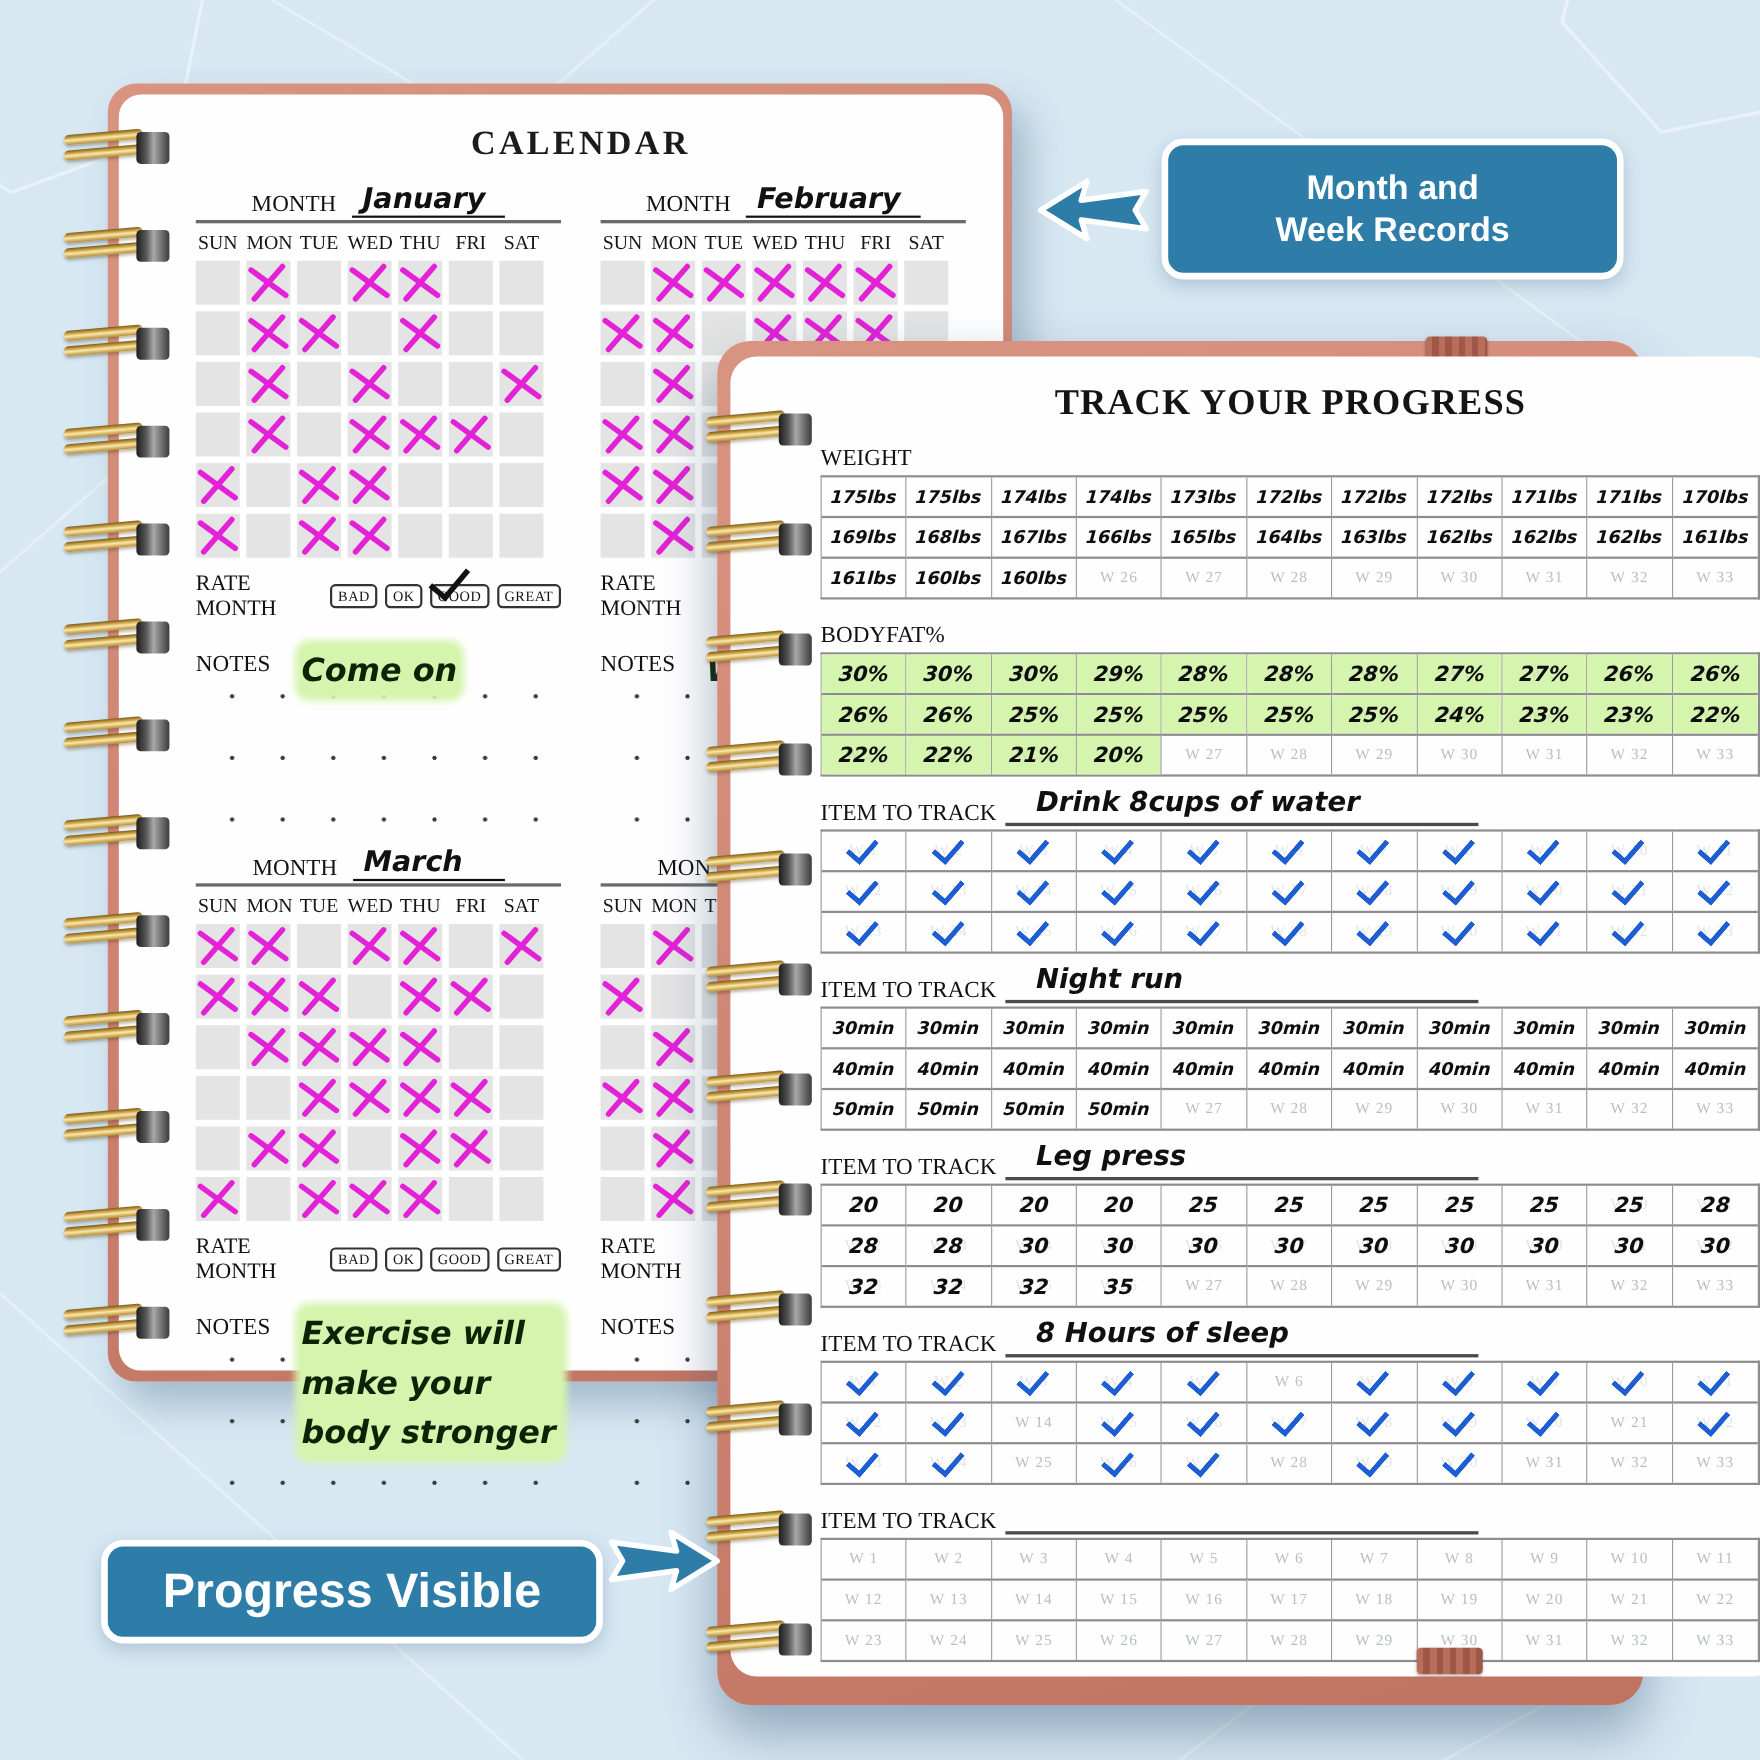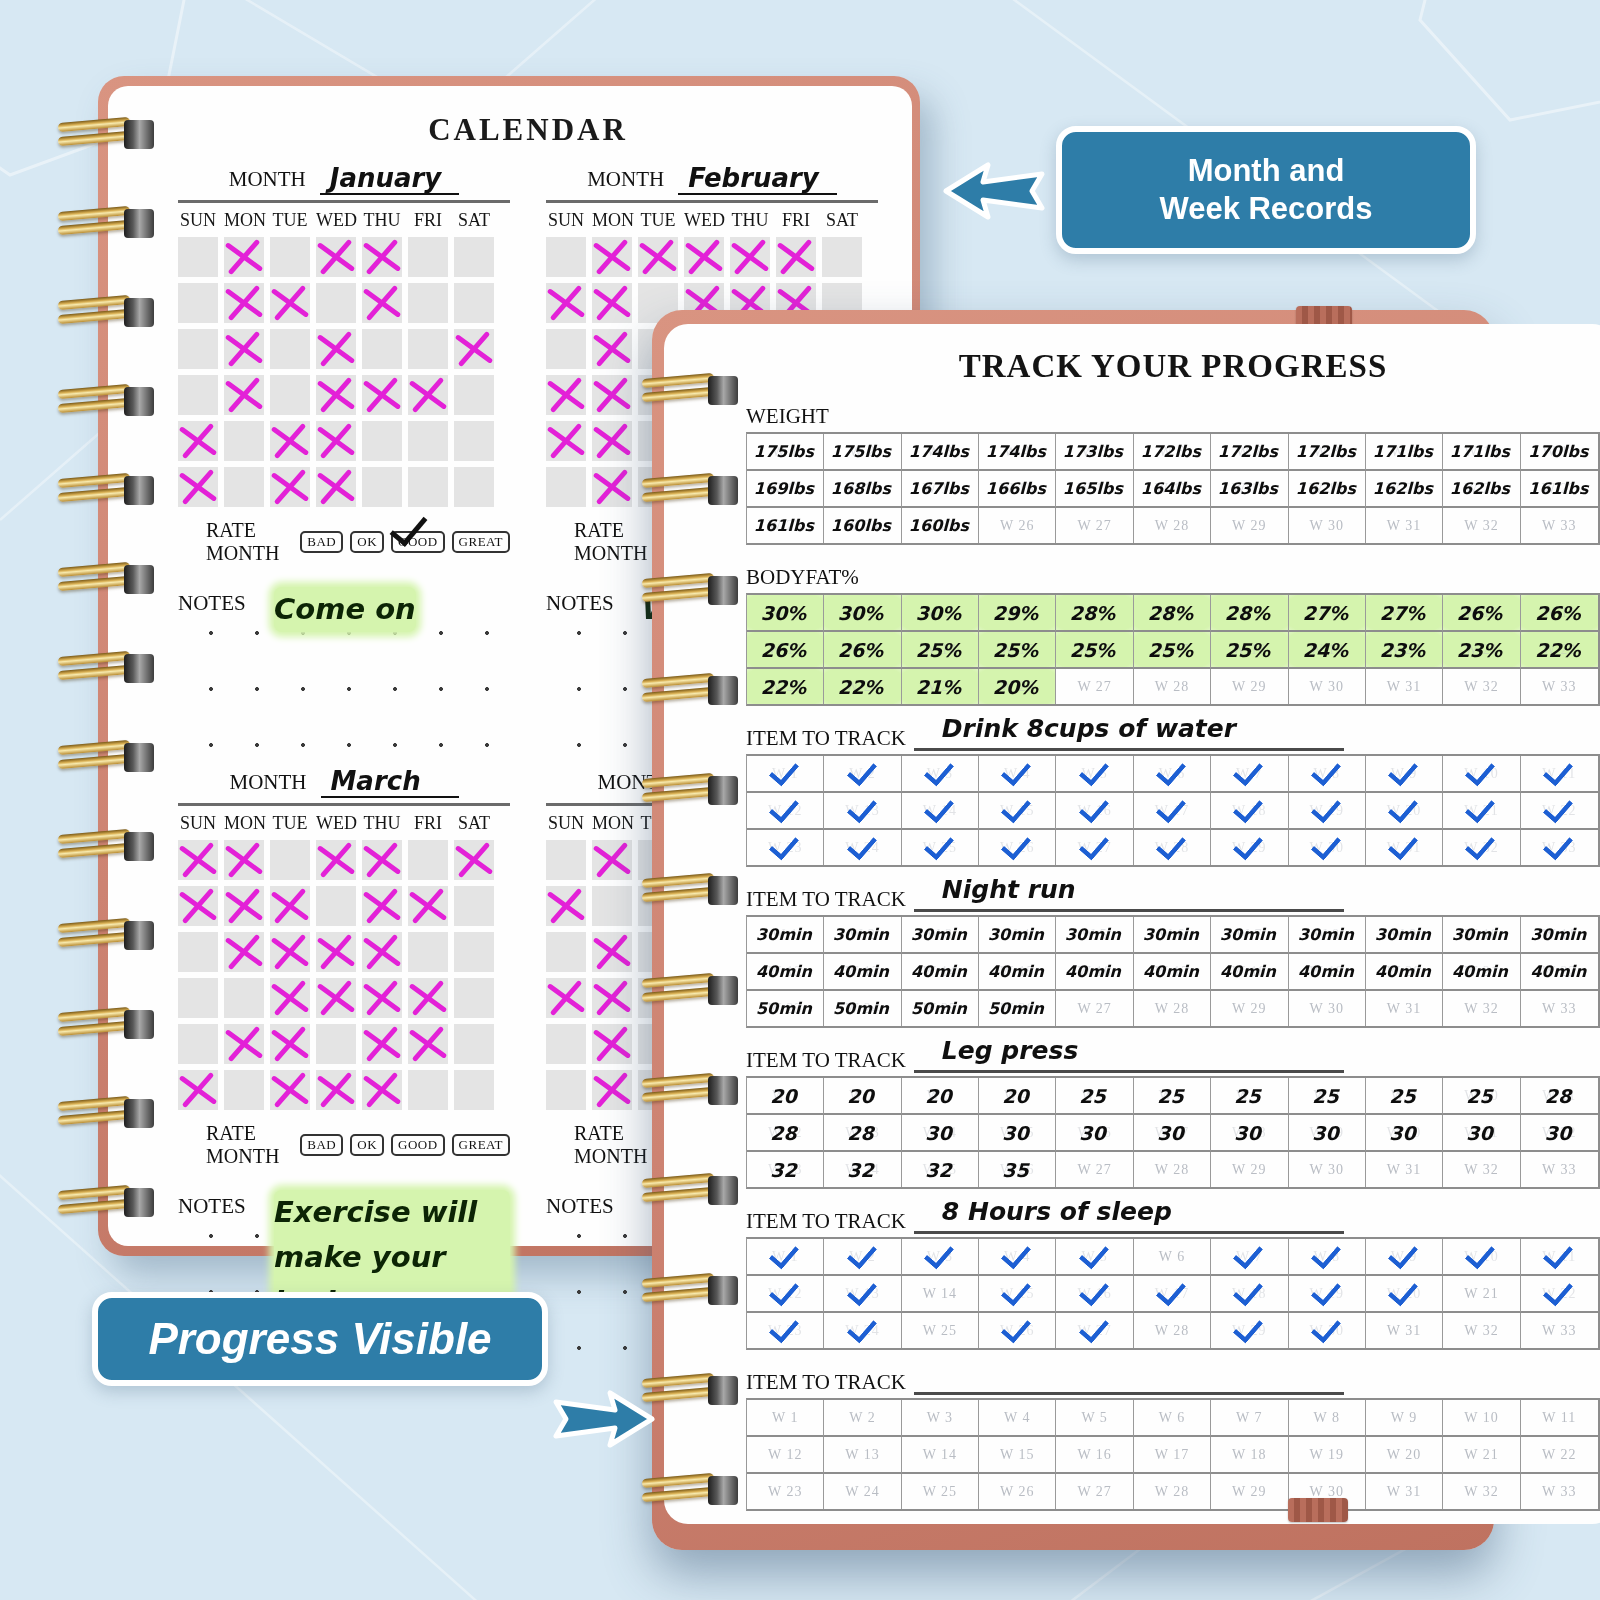--- a/index.html
+++ b/index.html
@@ -21,31 +21,31 @@
   .coil{position:absolute;width:96px;height:36px;}
   .wire{position:absolute;left:0;width:72px;height:9px;border-radius:5px;transform:rotate(-5deg);
         background:linear-gradient(180deg,#7a5a18,#d9b054 35%,#f7e9ad 55%,#b98b30);box-shadow:0 2px 3px rgba(60,40,0,.35);}
   .wire.w2{top:16px;} .wire.w1{top:2px;}
   .slot{position:absolute;right:0;top:2px;width:30px;height:29px;border-radius:4px;
         background:linear-gradient(90deg,#1e1e1e,#585858 30%,#a8a8a8 52%,#3c3c3c);}
 
   
   .c-title{margin:26px 34px 12px 70px;text-align:center;font-weight:bold;font-size:31px;letter-spacing:3px;color:#1b1b1b;}
   .months{display:grid;grid-template-columns:332px 332px;column-gap:36px;row-gap:14px;padding-left:70px;}
-  .m-head{display:flex;justify-content:center;align-items:center;gap:14px;height:38px;font-size:21px;color:#111;}
+  .m-head{display:flex;justify-content:center;align-items:flex-end;gap:14px;height:38px;font-size:21px;color:#111;}
   .m-name{font-size:26px;border-bottom:2px solid #111;padding:0 18px 0 10px;min-width:110px;min-height:30px;}
   .m-rule{border-top:3px solid #6b6b6b;margin-top:2px;}
   .m-days{display:grid;grid-template-columns:repeat(7,40px);gap:6px;margin-top:7px;text-align:center;font-size:18px;color:#151515;}
   .m-grid{display:grid;grid-template-columns:repeat(7,40px);grid-auto-rows:40px;gap:6px;margin-top:6px;}
   .m-cell{background:#e4e4e4;position:relative;}
   .xmark{position:absolute;left:50%;top:50%;width:0;height:0;}
   .xmark::before,.xmark::after{content:"";position:absolute;width:44px;height:5px;border-radius:3px;background:var(--c-mark,#e321d7);}
   .xmark::before{transform:translate(-50%,-50%) rotate(36deg);}
   .xmark::after{transform:translate(-50%,-50%) rotate(-49deg);}
-  .m-rate{display:flex;align-items:center;gap:7px;margin-top:12px;font-size:20px;color:#111;margin-left:28px;}
+  .m-rate{display:flex;align-items:center;gap:7px;margin-top:12px;font-size:20px;color:#111;}
   .rate-opt{position:relative;border:2px solid #333;border-radius:5px;font-size:13px;padding:1px 5px;letter-spacing:.5px;}
   .rate-check{position:absolute;left:-2px;top:-16px;width:30px;height:15px;border-left:5px solid #111;border-bottom:5px solid #111;transform:rotate(-50deg);}
   .m-notes{position:relative;margin-top:26px;height:158px;
      background-image:radial-gradient(circle,#3a3a3a 1.7px,rgba(0,0,0,0) 2.2px);background-size:46px 56px;background-position:10px 14px;}
   .month:nth-child(n+3) .m-notes{height:196px;}
   .m-nlabel{position:absolute;left:0;top:0;background:#fefefe;padding:0 10px 2px 0;font-size:21px;color:#111;}
   .note-text{position:absolute;left:96px;top:-4px;max-width:292px;font-size:29px;line-height:1.55;color:#0c2405;}
   .note-text.hl{background:var(--c-highlight,#d5f4ae);box-shadow:0 0 7px 5px var(--c-highlight,#d5f4ae);border-radius:8px;box-decoration-break:clone;}
 
   
@@ -68,21 +68,21 @@
   .wk.under{opacity:.4;}
   .p-val{position:absolute;inset:0;display:flex;align-items:center;justify-content:center;font-size:19px;color:#0d0d0d;transform:skewX(-4deg);}
   .val-sm{font-size:16px;}
   .tick{position:absolute;left:50%;top:50%;width:22px;height:12px;border-left:5px solid var(--c-check,#1d5fd3);border-bottom:5px solid var(--c-check,#1d5fd3);transform:translate(-54%,-68%) rotate(-49deg);border-radius:1px;}
 
   
   .callout-box{position:absolute;background:var(--c-callout,#2e7da8);border:6px solid #fff;border-radius:20px;
       color:#fff;font-family:"Liberation Sans",sans-serif;font-weight:bold;display:flex;flex-direction:column;
       align-items:center;justify-content:center;box-shadow:0 6px 16px rgba(60,90,120,.25);text-align:center;}
   .cb-top{left:1056px;top:126px;width:408px;height:116px;font-size:31px;line-height:1.22;}
-  .cb-bottom{left:92px;top:1292px;width:444px;height:82px;font-size:44px;font-style:italic;}
+  .cb-bottom{left:92px;top:1400px;width:444px;height:82px;font-size:44px;}
   .arrow{position:absolute;}
 </style>
 </head>
 <body>
 
 <div id="stage">
 
   <svg class="bgsvg" width="1600" height="1600" viewBox="0 0 1600 1600">
     <g stroke="#ffffff" stroke-width="2.5" opacity="0.38" fill="none">
       <line x1="0" y1="520" x2="640" y2="-40"></line>

